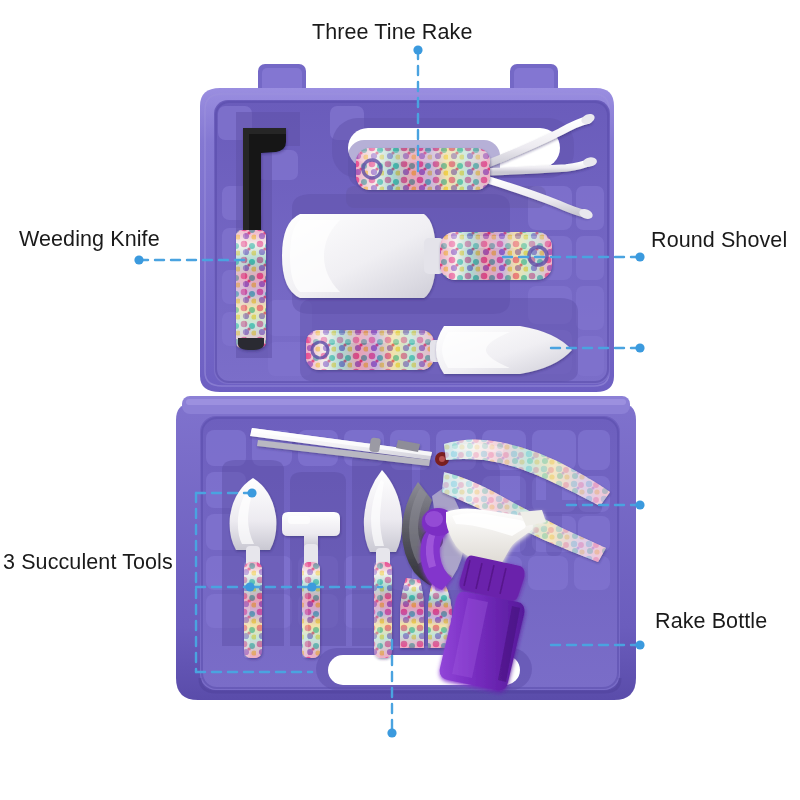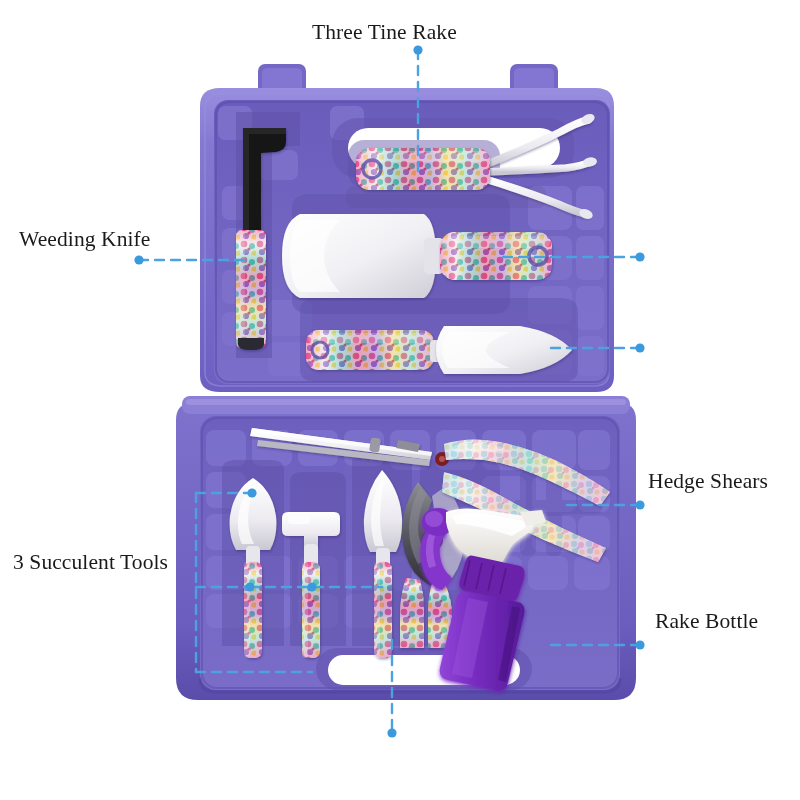--- a/index.html
+++ b/index.html
@@ -2,38 +2,38 @@
 <html><head>
 <meta charset="utf-8">
 <title>Gardening Tool Set Annotated</title>
 <style>
   html,body{margin:0;padding:0;}
   body{
     width:800px;height:800px;background:#ffffff;
     font-family:"Liberation Sans","DejaVu Sans",sans-serif;
     overflow:hidden;position:relative;
   }
-  #stage{position:absolute;inset:0;width:800px;height:614px;font-family:Liberation Serif, serif;}
+  #stage{position:absolute;inset:0;width:800px;height:614px;}
   svg#scene{position:absolute;left:0;top:0;width:800px;height:800px;}
 
   .callout-label{
     position:absolute;
     color:#1a1a1a;
     font-size:21.5px;
     line-height:26px;
     letter-spacing:.1px;
     white-space:nowrap;
     font-weight:400;
   }
   .lbl-three-tine   {left:312px; top:19px;}
   .lbl-weeding      {left:19px;  top:226px;}
   .lbl-round        {left:651px; top:227px;}
   .lbl-sharp        {left:653px; top:317px;}
   .lbl-hedge        {left:648px; top:468px;}
-  .lbl-succulent    {left:13px;   top:549px;}
+  .lbl-succulent    {left:3px;   top:549px;}
   .lbl-spray        {left:655px; top:608px;}
   .lbl-pruning      {left:323px; top:743px;}
 </style>
 </head>
 <body>
 
 <div id="stage">
 
   <svg id="scene" viewBox="0 0 800 800">
     <defs>
@@ -426,17 +426,17 @@
       <circle cx="640" cy="645" r="4.6"></circle>
       <circle cx="392" cy="733" r="4.6"></circle>
       <circle cx="252" cy="493" r="4.6"></circle>
       <circle cx="250" cy="587" r="4.6"></circle>
       <circle cx="312" cy="587" r="4.6"></circle>
     </g>
   </svg>
 
   <div class="callout-label lbl-three-tine">Three Tine Rake</div>
   <div class="callout-label lbl-weeding">Weeding Knife</div>
-  <div class="callout-label lbl-hedge">Hedge Shears</div>
+  <div class="callout-label lbl-round">Round Shovel</div>
   <div class="callout-label lbl-succulent">3 Succulent Tools</div>
   <div class="callout-label lbl-spray">Rake Bottle</div>
 
 </div>
 
 </body></html>

